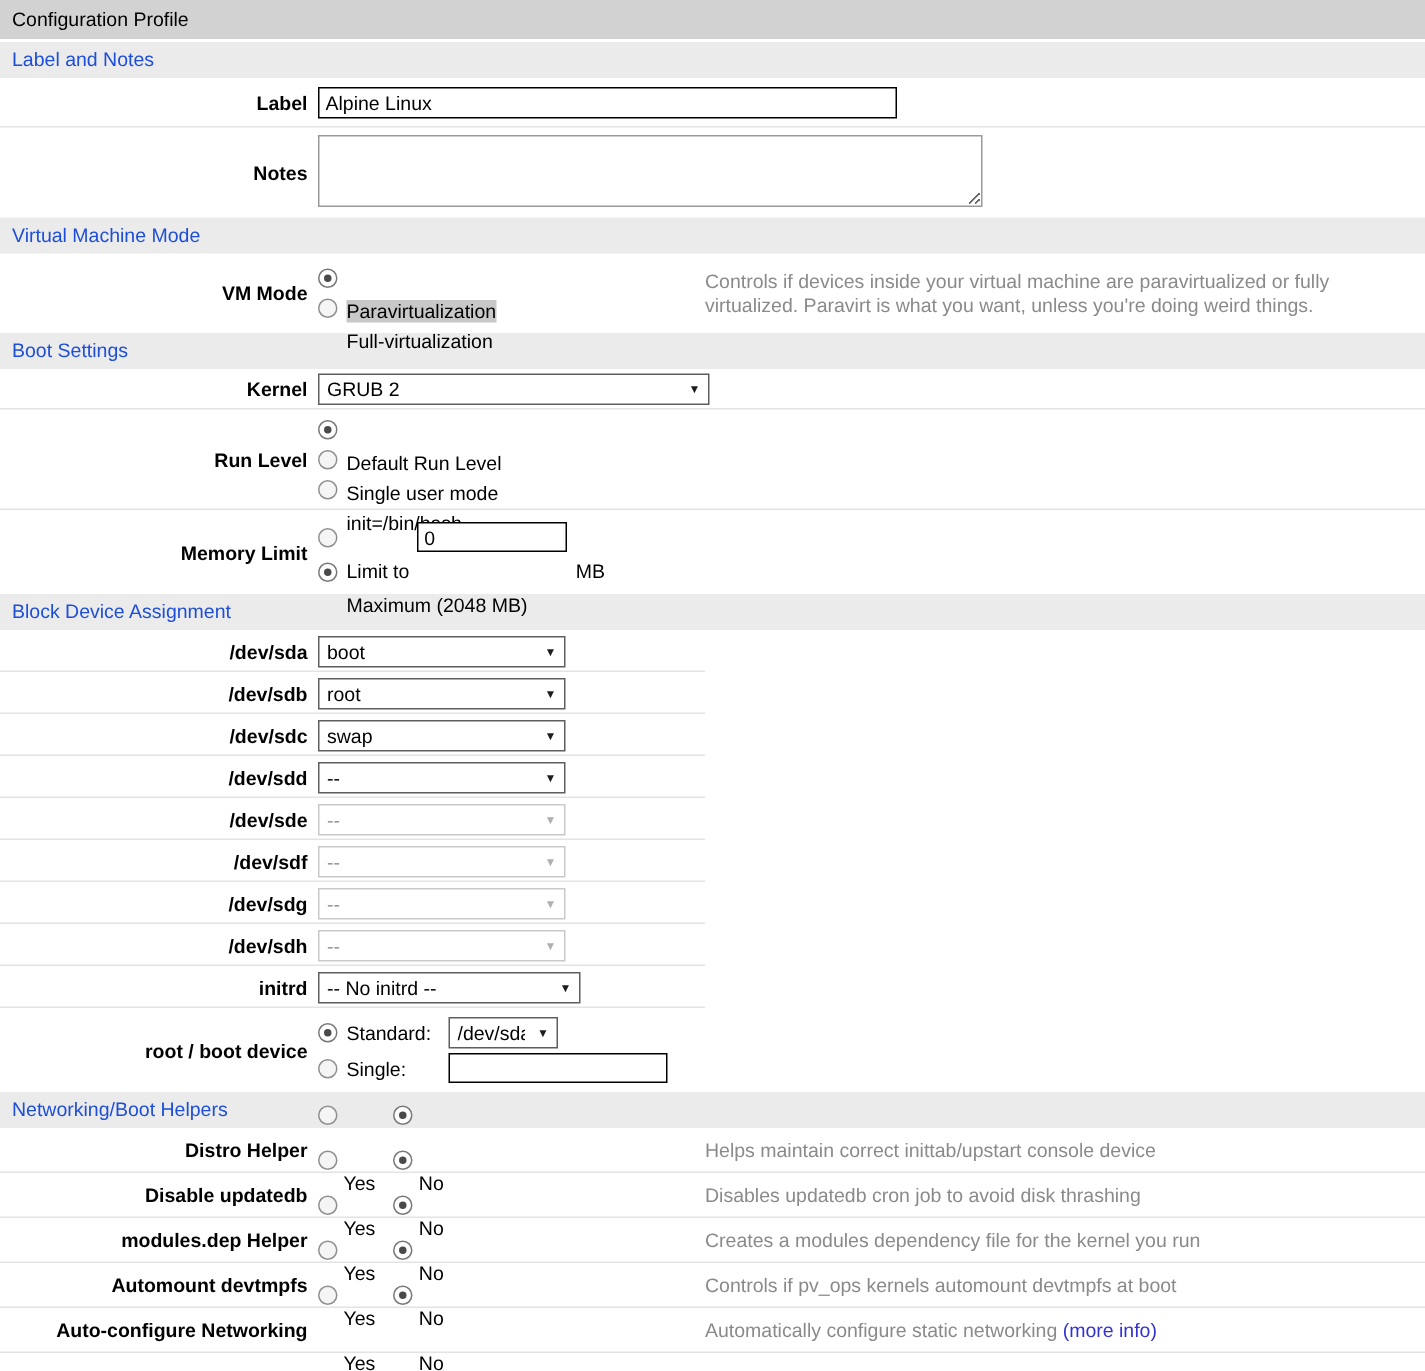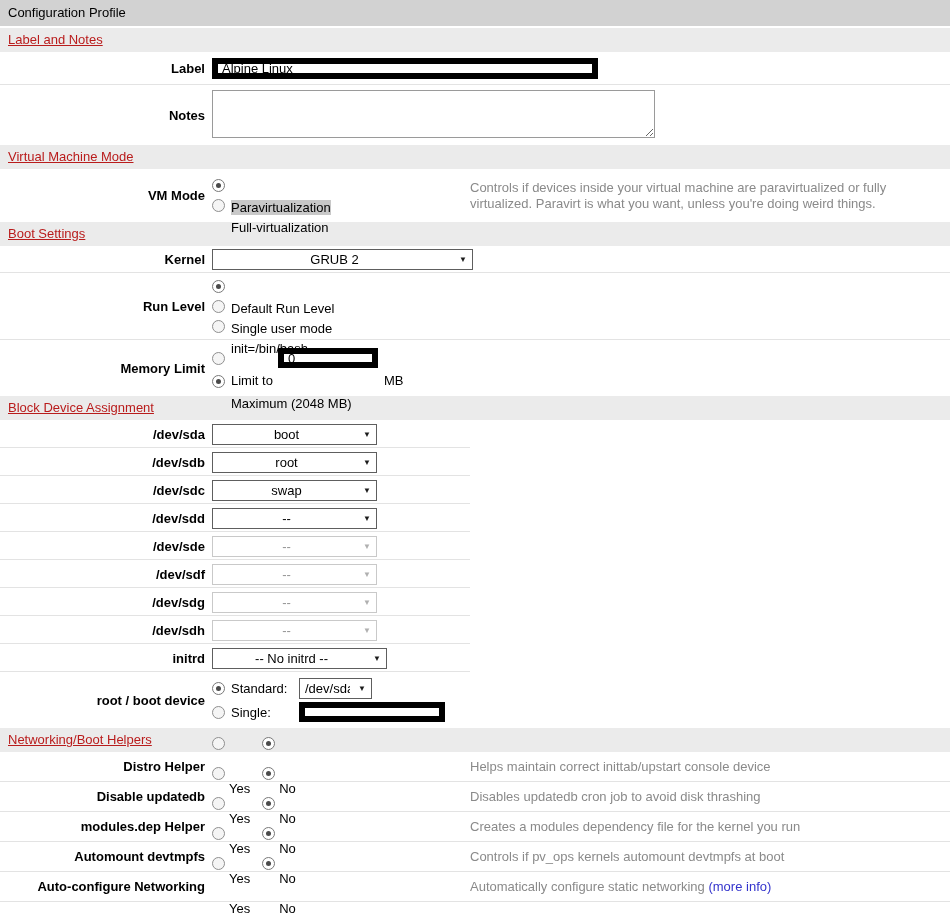--- a/index.html
+++ b/index.html
@@ -8,57 +8,57 @@
     width:950px; height:914px;
     font-family:"Liberation Sans", sans-serif;
     font-size:13px; color:#000; background:#fff;
   }
   .bar-title {
     height:26px; line-height:26px; background:#d2d2d2;
     font-weight:normal; padding:0 8px; margin-bottom:2px;
   }
   .bar-section {
     height:24px; line-height:24px; background:#ebebeb;
-    color:#b91c1c; padding:0 8px;text-decoration:underline;
+    color:#1d4ed8; padding:0 8px;
   }
   .form-row { display:flex; align-items:center; }
   .bordered { border-bottom:1px solid #e3e3e3; }
   .short-border { position:relative; }
   .short-border::after {
     content:""; position:absolute; left:0; bottom:0;
     width:470px; height:1px; background:#e3e3e3;
   }
   .h33{height:33px} .h60{height:60px} .h53{height:53px} .h27{height:27px}
   .h67{height:67px} .h56{height:56px} .h28{height:28px} .h30{height:30px}
   .row-label {
     width:212px; flex:none; text-align:right;
     font-weight:bold; padding-right:7px;
   }
   .row-control-fixed { width:258px; flex:none; }
   .row-help { color:#8a8a8a; width:468px; line-height:16px; }
   .row-help a { color:#3333cc; text-decoration:none; }
 
   .txt {
-    border:6px solid #000000; height:20px; padding:1px 4px;
+    border:1px solid #000000; height:20px; padding:1px 4px;
     font:13px "Liberation Sans", sans-serif; background:#fff;
   }
   .label-input { width:386px; height:21px; }
   .num-input { width:100px; }
   .custom-input { width:146px; }
   textarea.notes {
     width:443px; height:48px; border:1px solid #9a9a9a;
     font:13px "Liberation Sans", sans-serif; resize:both; padding:2px 4px;
   }
 
   
   .sel {
     display:inline-flex; align-items:center; height:21px;
     border:1px solid #5e5e5e; background:#fff; padding:0 5px; cursor:default;
   }
-  .sel-text { flex:1; white-space:nowrap; overflow:hidden;text-align:center; }
+  .sel-text { flex:1; white-space:nowrap; overflow:hidden; }
   .sel-arrow::after { content:"▼"; }
   .sel-arrow { font-size:8px; margin-left:8px; color:#1c1c1c; flex:none; }
   .sel.disabled { border-color:#c9c9c9; color:#949494; }
   .sel.disabled .sel-arrow { color:#b0b0b0; }
   .w261{width:261px} .w165{width:165px} .w175{width:175px} .w73{width:73px}
 
   
   input[type="radio"] {
     -webkit-appearance:none; appearance:none;
     width:13px; height:13px; margin:0; flex:none;

